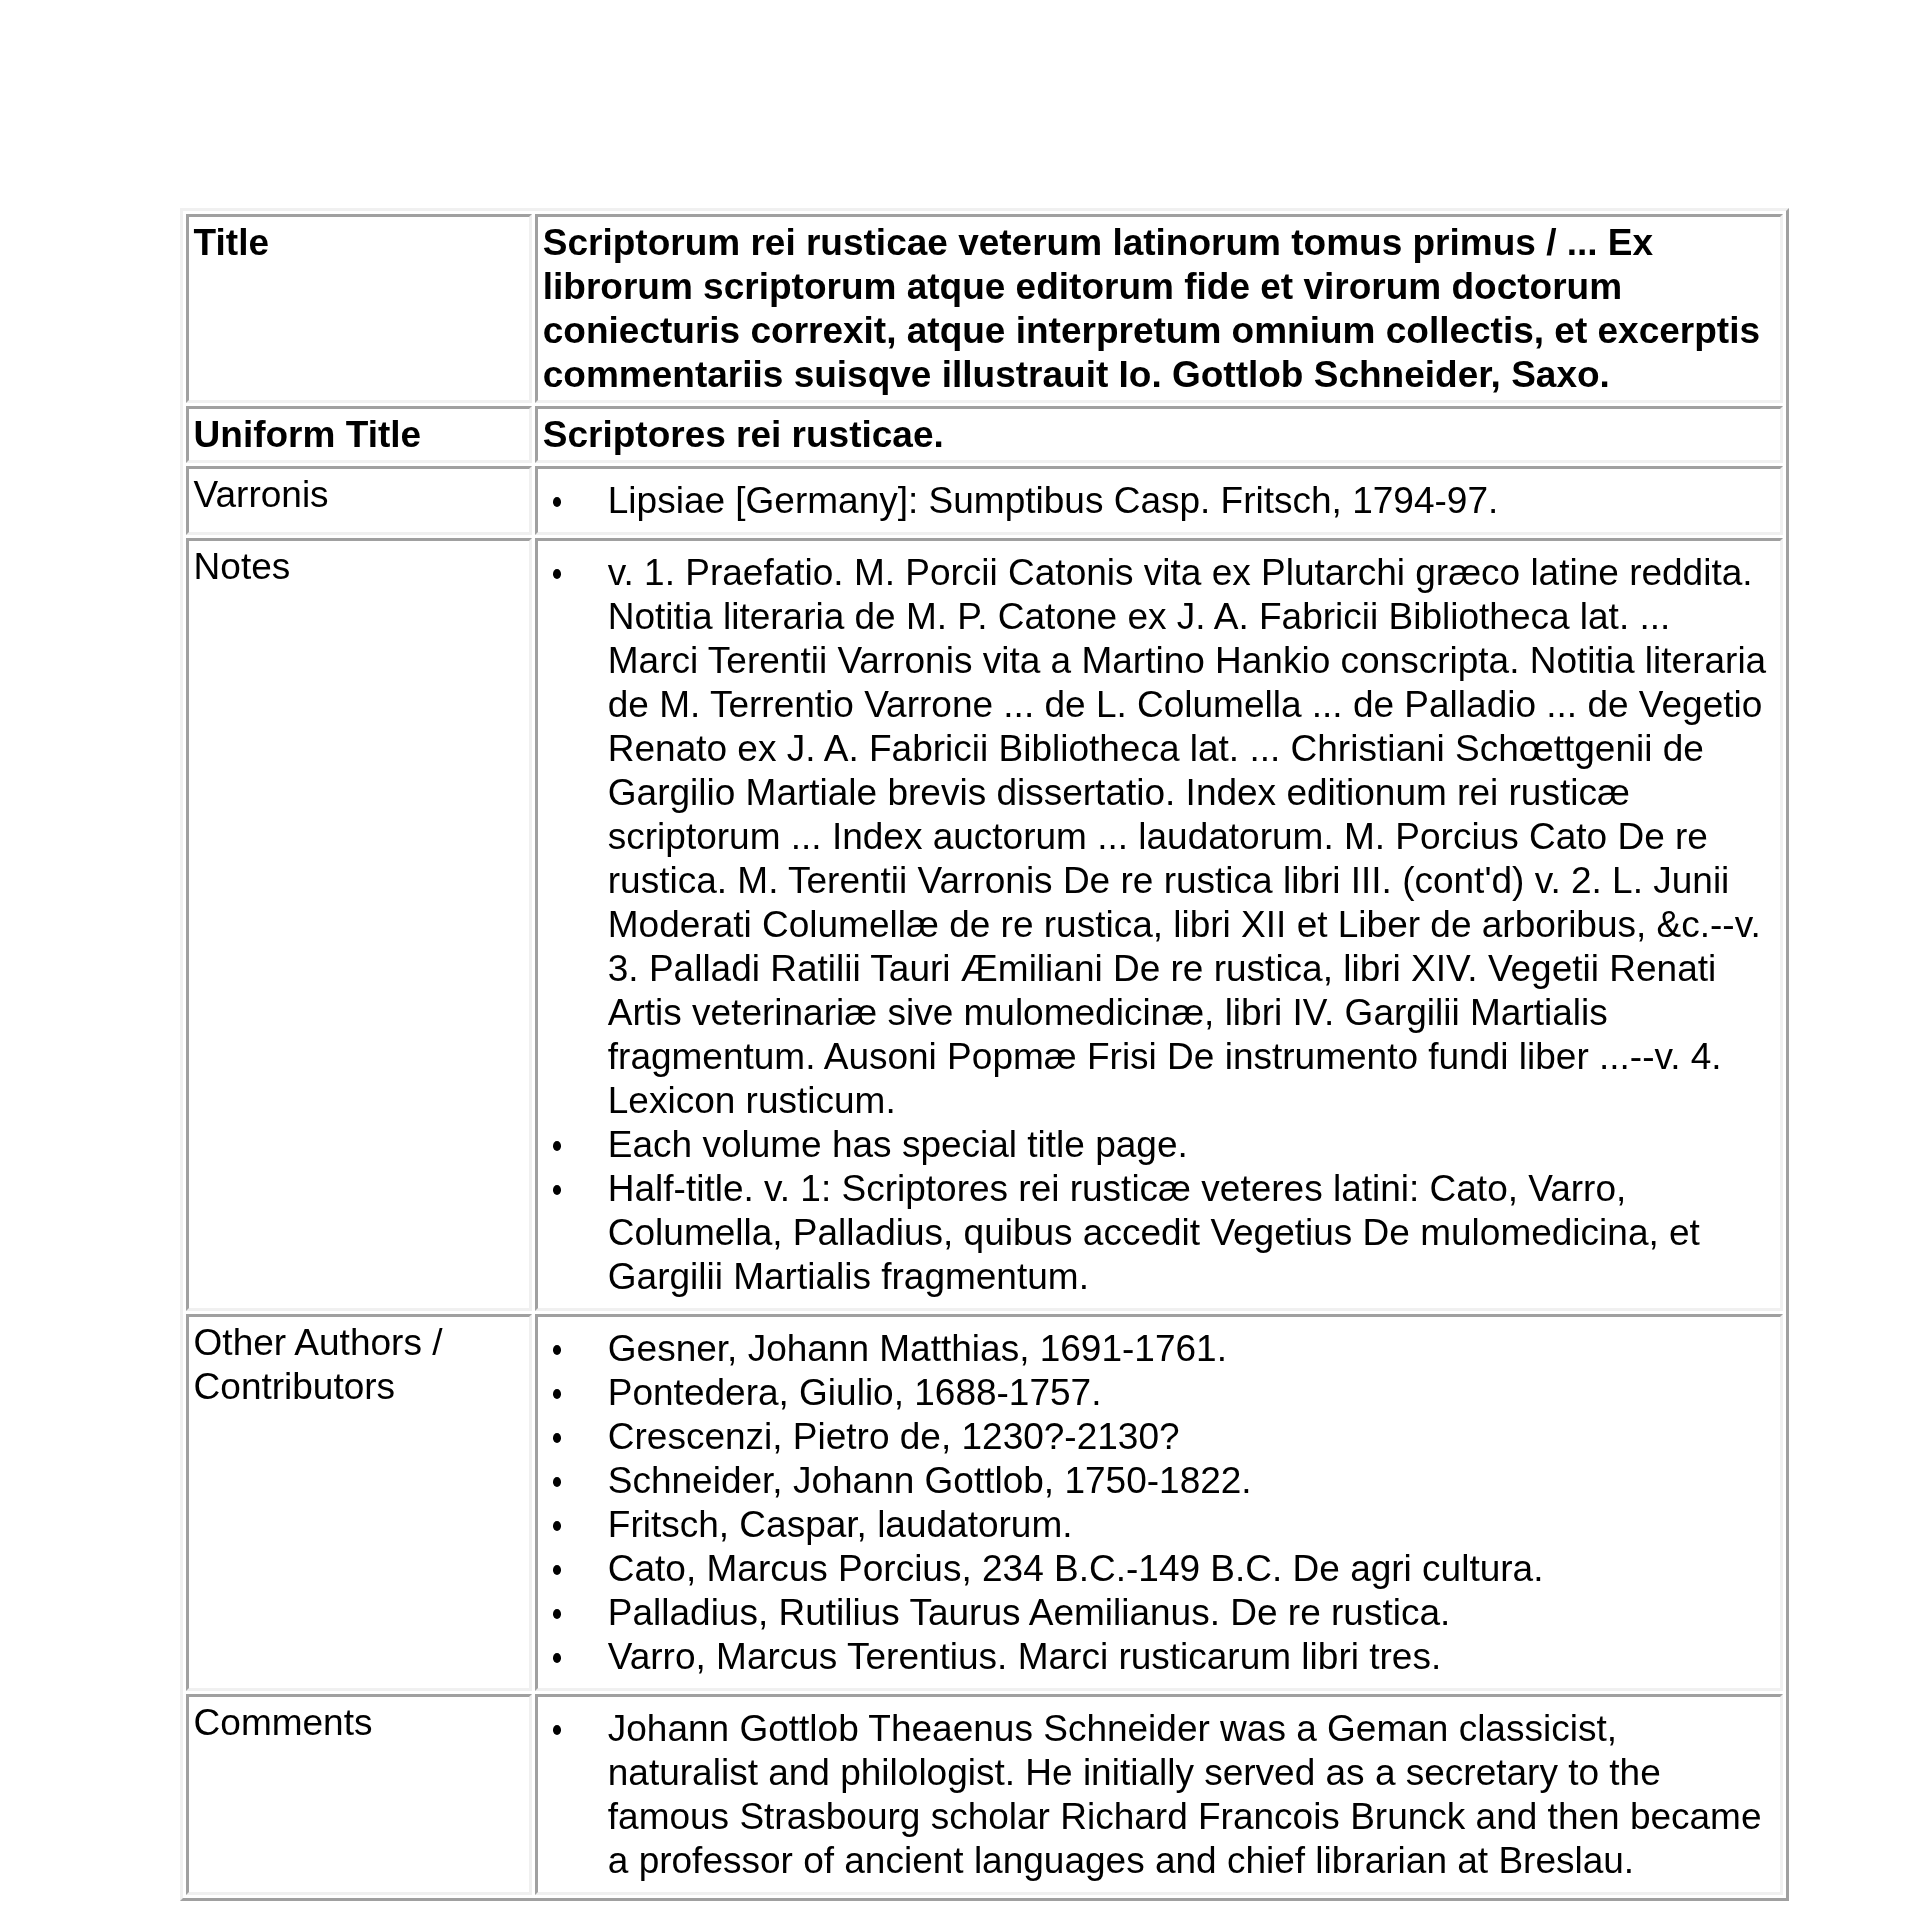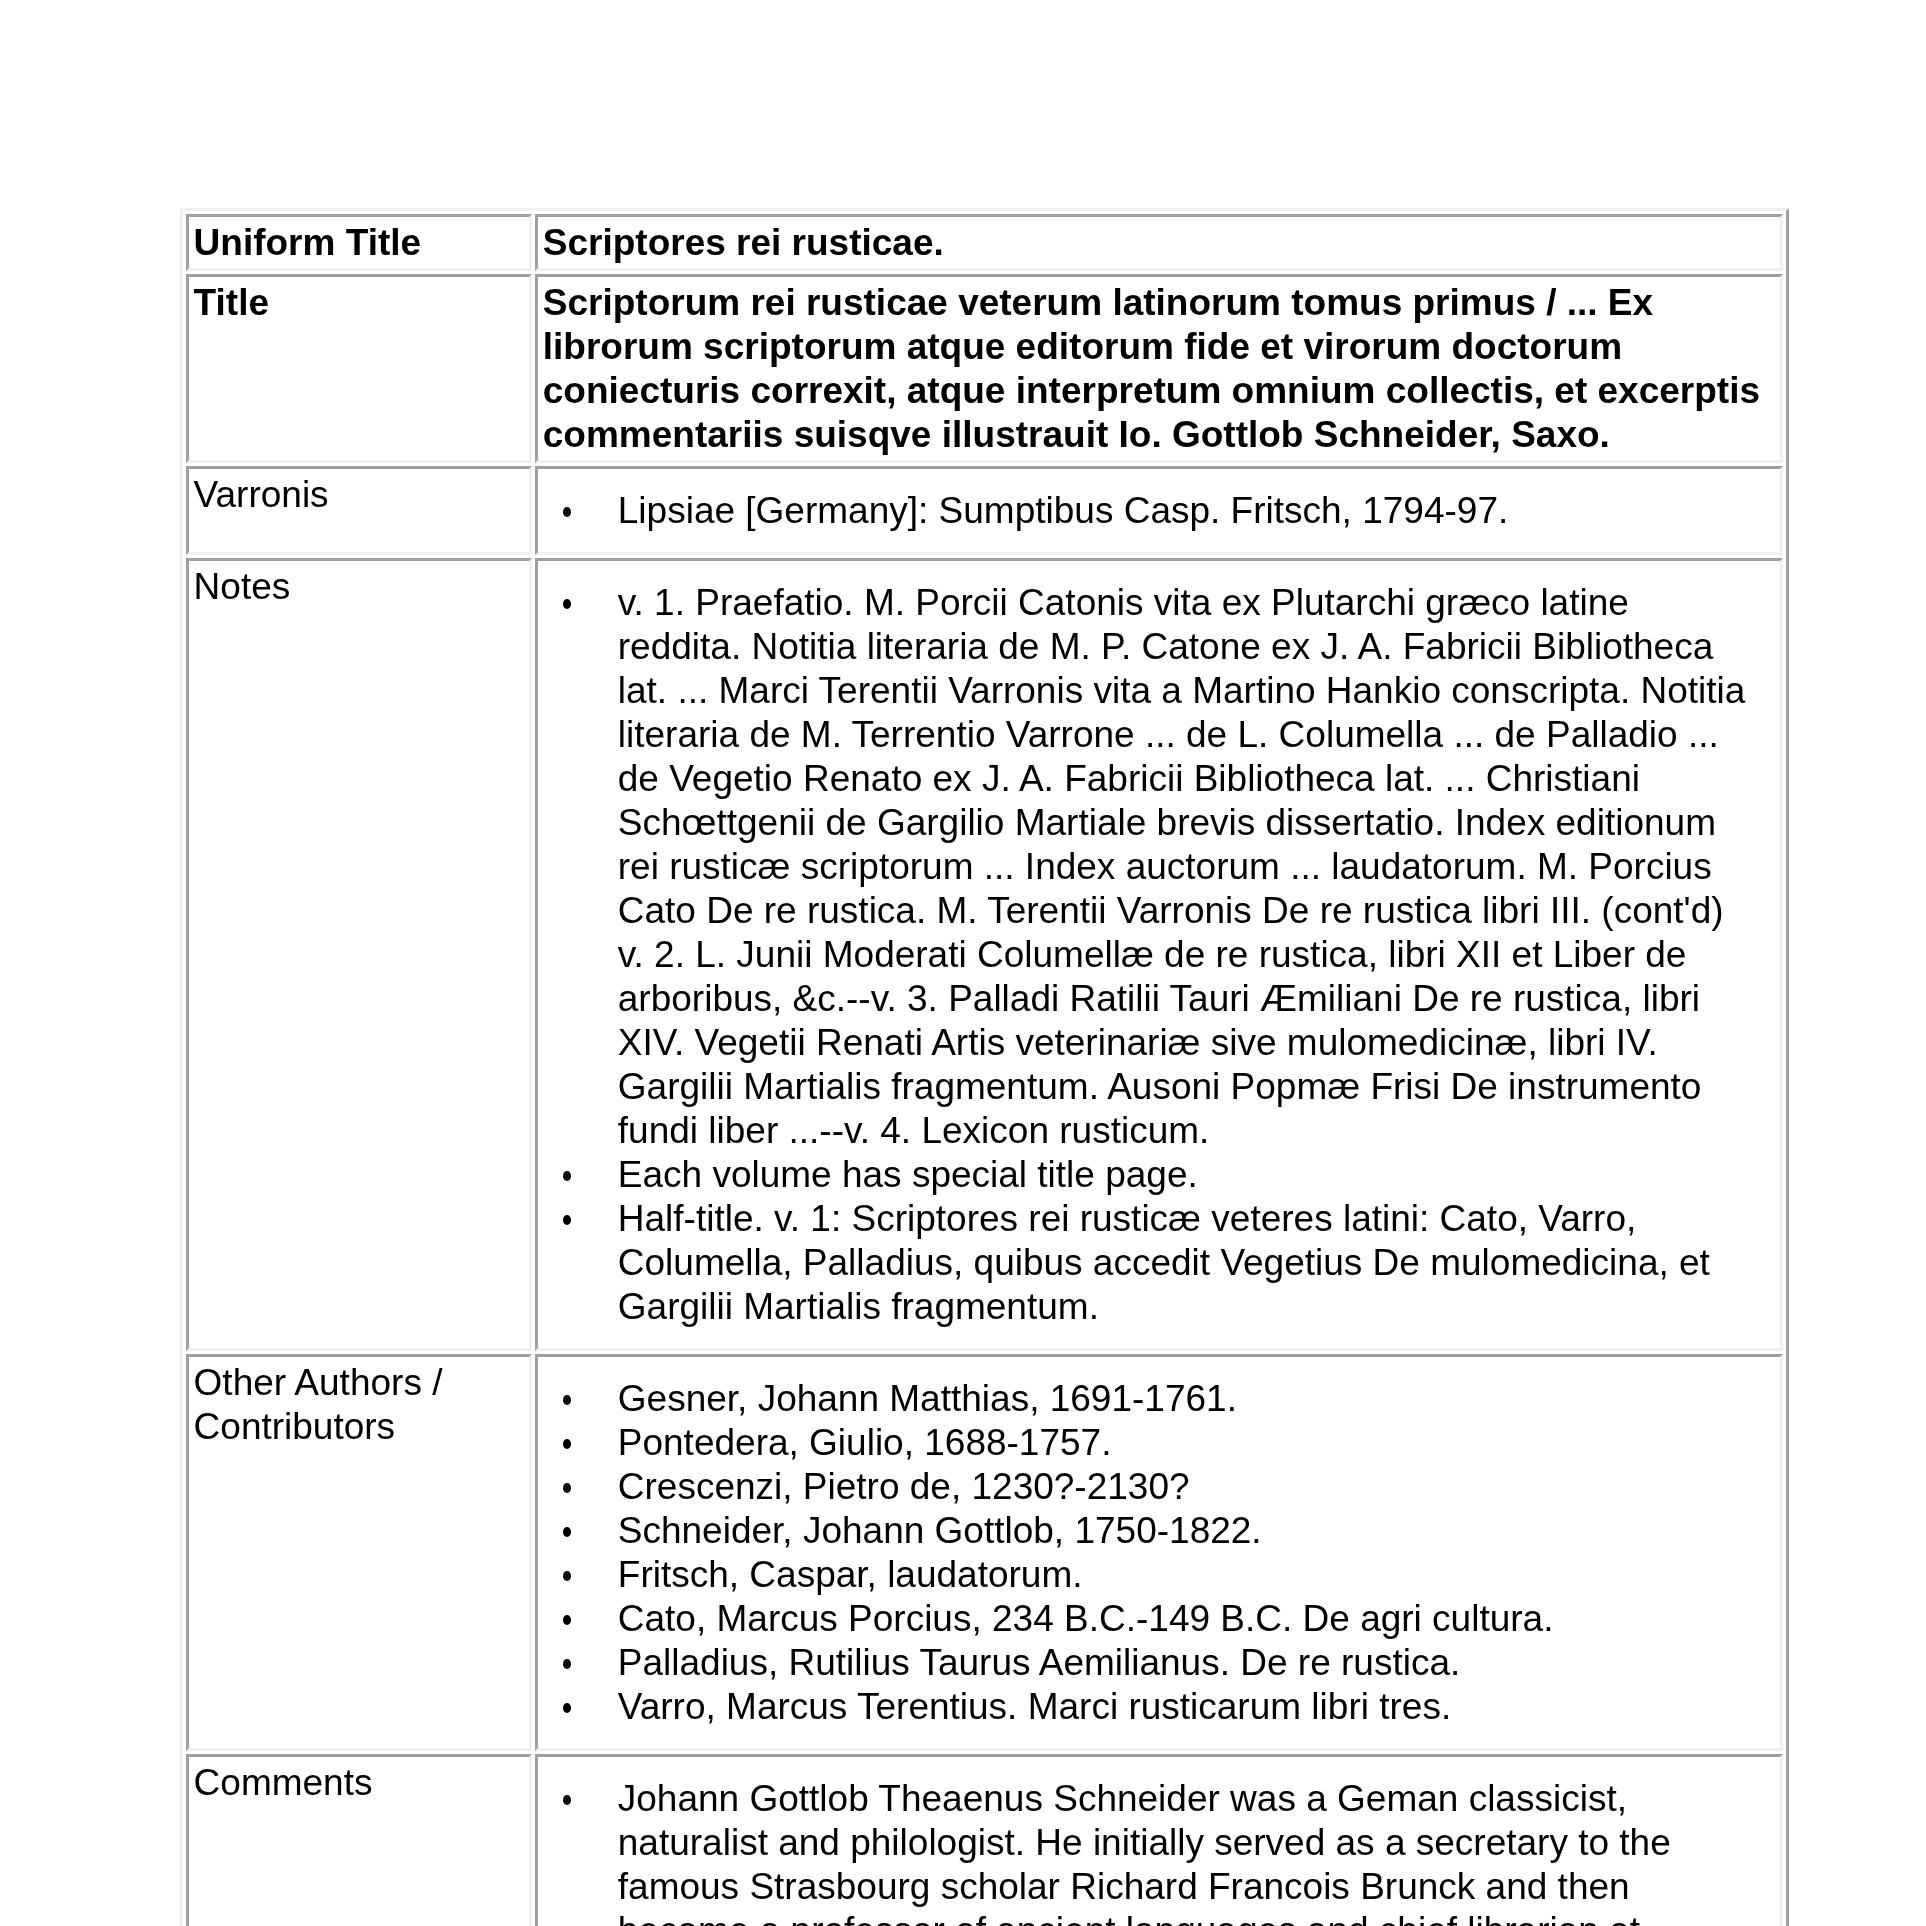--- a/index.html
+++ b/index.html
@@ -22,45 +22,45 @@
       border-left: 3.1px solid #a0a0a0;
       border-right: 3.1px solid #f0f0f0;
       border-bottom: 3.1px solid #f0f0f0;
       vertical-align: top;
       padding: 3.9px 4.6px 3.1px 4.6px;
       font-size: 37px;
       line-height: 44px;
     }
     .record td.label { width: 331px; }
     .record tr.bold td { font-weight: bold; }
-    ul.vals { margin: 16px; padding: 0 0 0 59px; list-style: none; }
+    ul.vals { margin: 6px; padding: 0 0 0 59px; list-style: none; }
     ul.vals li { position: relative; }
     ul.vals li::before {
       content: "";
       position: absolute;
       left: -55px;
       top: 17.7px;
       width: 8.5px;
       height: 10px;
       border-radius: 50%;
       background: #000;
     }
   </style>
 </head>
 <body>
 
 <table class="record">
   <tbody>
     <tr class="bold">
+      <td class="label">Title</td>
+      <td>Scriptorum rei rusticae veterum latinorum tomus primus / ... Ex librorum scriptorum atque editorum fide et virorum doctorum coniecturis correxit, atque interpretum omnium collectis, et excerptis commentariis suisqve illustrauit Io. Gottlob Schneider, Saxo.</td>
+    </tr>
+    <tr class="bold">
       <td class="label">Uniform Title</td>
       <td>Scriptores rei rusticae.</td>
-    </tr>
-    <tr class="bold">
-      <td class="label">Title</td>
-      <td>Scriptorum rei rusticae veterum latinorum tomus primus / ... Ex librorum scriptorum atque editorum fide et virorum doctorum coniecturis correxit, atque interpretum omnium collectis, et excerptis commentariis suisqve illustrauit Io. Gottlob Schneider, Saxo.</td>
     </tr>
     <tr>
       <td class="label">Varronis</td>
       <td>
         <ul class="vals">
           <li>Lipsiae [Germany]: Sumptibus Casp. Fritsch, 1794-97.</li>
         </ul>
       </td>
     </tr>
     <tr>

